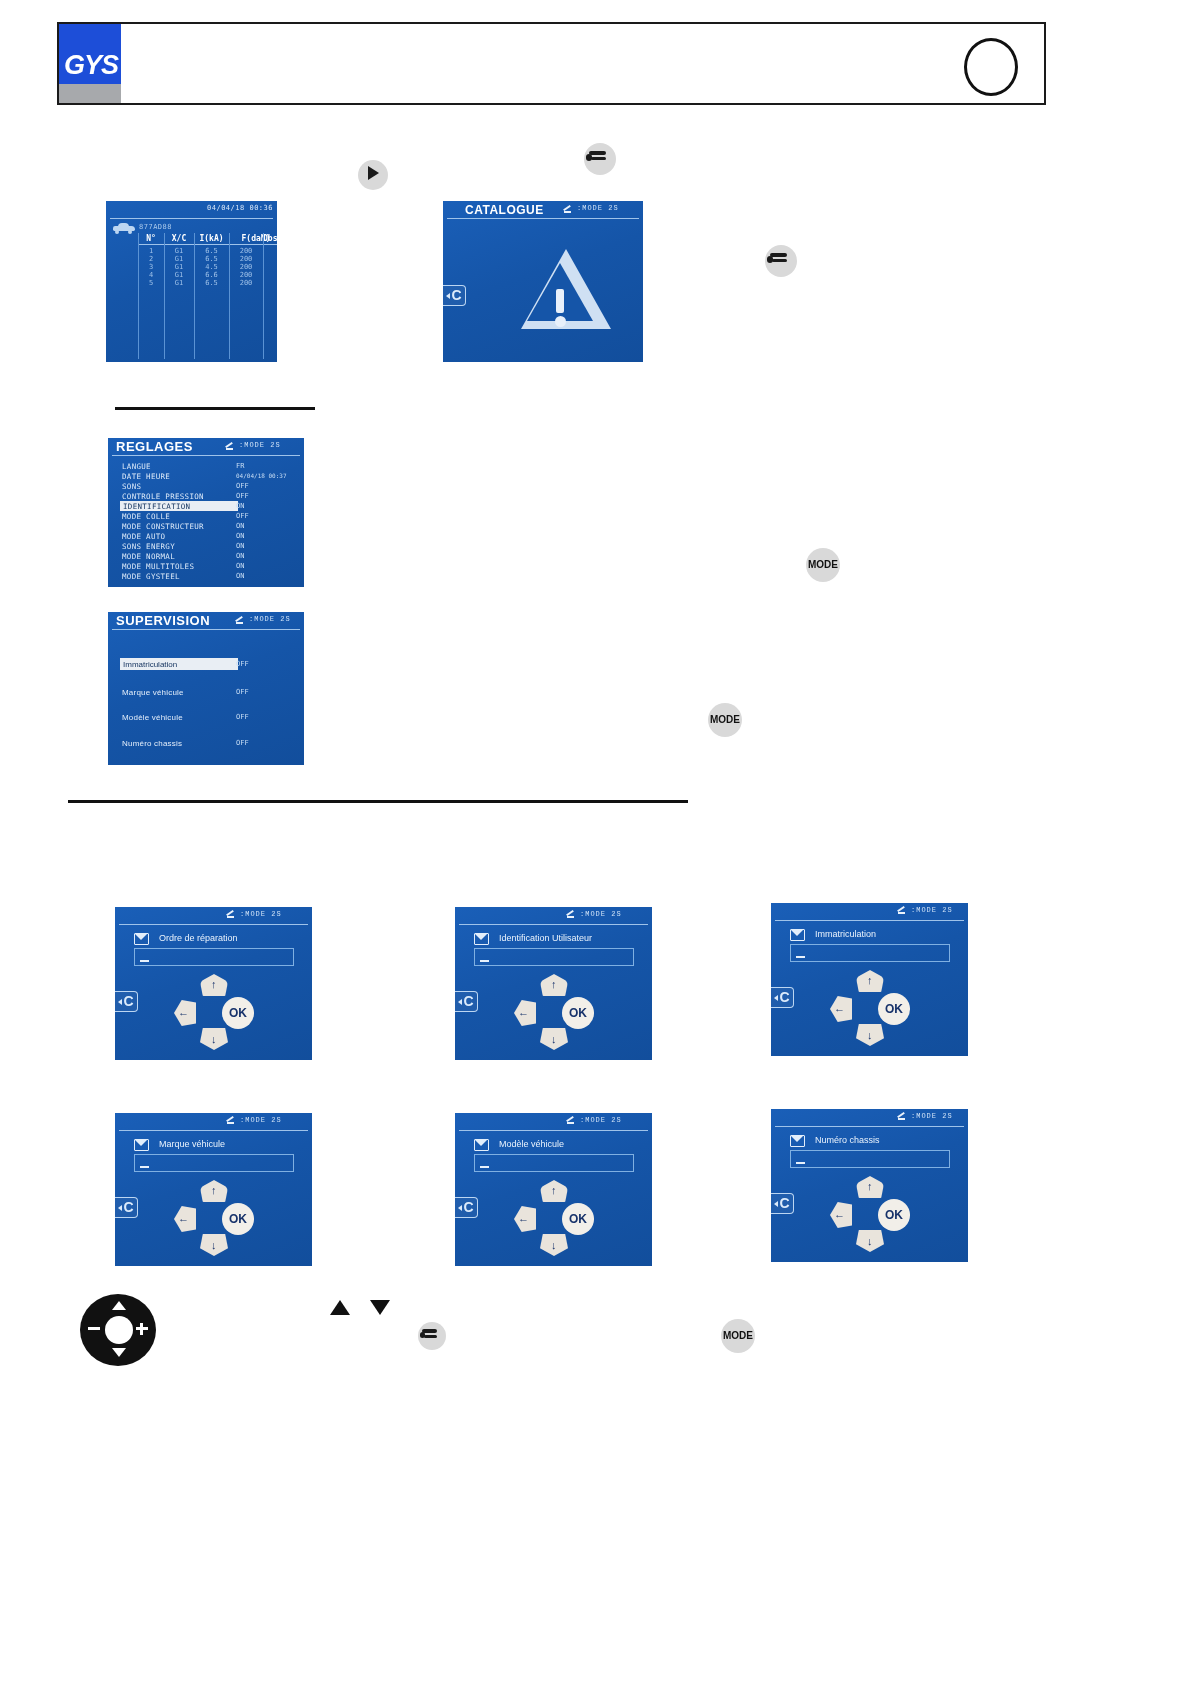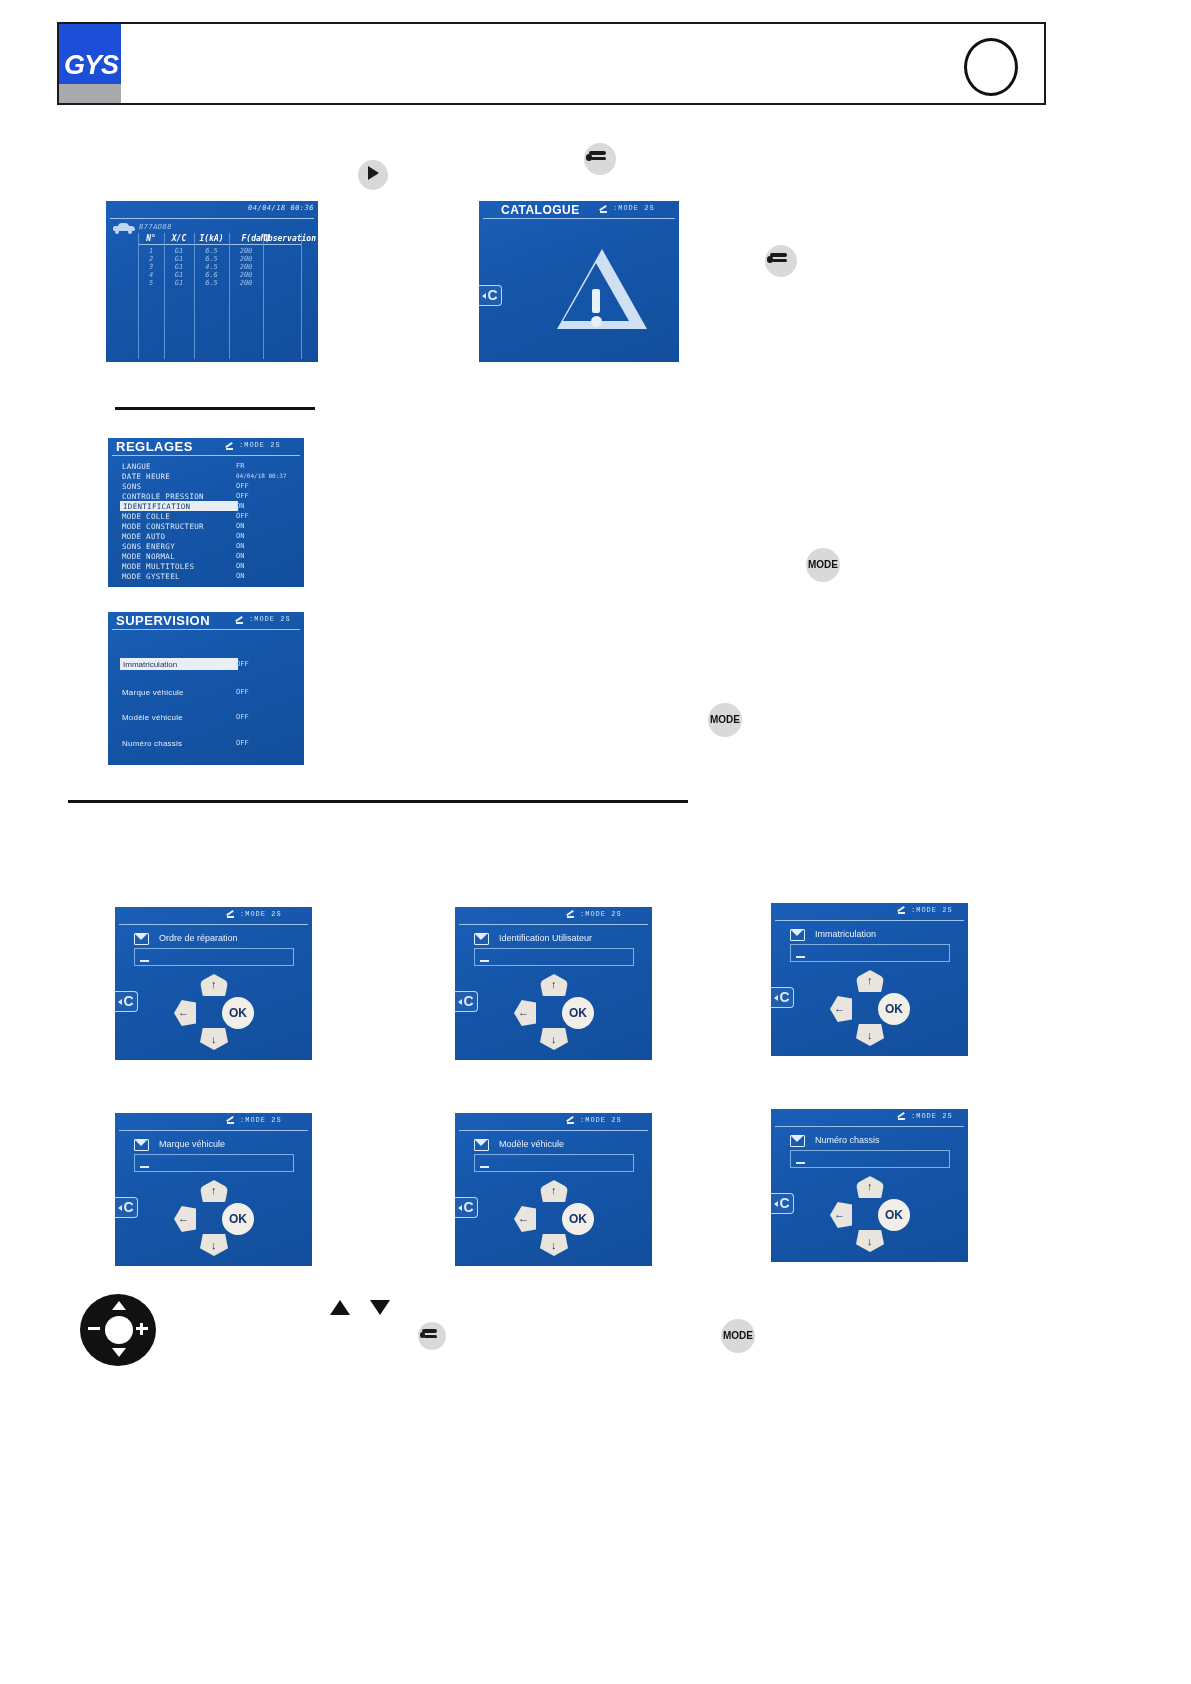--- a/index.html
+++ b/index.html
@@ -16,36 +16,36 @@
   .scr{position:absolute;background:linear-gradient(160deg,#1a5fb8 0%,#1555a8 45%,#124e9c 100%);overflow:hidden;}
   .scr .topbar{position:absolute;left:0;top:0;right:0;height:17px;}
   .scr .topline{position:absolute;left:4px;right:4px;top:17px;height:1px;background:#9fc3ea;}
   .scr .title{position:absolute;left:10px;top:2px;color:#ffffff;font-weight:bold;font-size:13px;letter-spacing:0.5px;}
   .scr .modebadge{position:absolute;top:3px;color:#cfe2f7;font-size:7px;letter-spacing:1px;font-family:Liberation Mono, monospace;}
   .weldicon{display:inline-block;width:9px;height:8px;position:relative;vertical-align:middle;margin-right:2px;}
   .weldicon:before{content:"";position:absolute;left:0;top:1px;width:8px;height:2px;background:#eaf2fb;transform:rotate(-35deg);}
   .weldicon:after{content:"";position:absolute;left:1px;top:5px;width:7px;height:2px;background:#eaf2fb;}
 
   
-  #scr-table{left:106px;top:201px;width:212px;height:161px;font-style:italic;}
+  #scr-table{left:106px;top:201px;width:171px;height:161px;}
   #scr-table .ts{position:absolute;right:4px;top:3px;color:#d7e6f8;font-size:7px;font-family:"DejaVu Sans Mono",monospace;letter-spacing:0.5px;}
   .car-icon{position:absolute;left:7px;top:22px;width:22px;height:10px;}
   .car-icon .body{position:absolute;left:0;top:3px;width:22px;height:5px;background:#bcd6f2;border-radius:3px 5px 2px 2px;}
   .car-icon .roof{position:absolute;left:5px;top:0px;width:11px;height:4px;background:#bcd6f2;border-radius:4px 4px 0 0;}
   .car-icon .w1{position:absolute;left:2px;top:7px;width:4px;height:4px;background:#bcd6f2;border-radius:50%;}
   .car-icon .w2{position:absolute;left:15px;top:7px;width:4px;height:4px;background:#bcd6f2;border-radius:50%;}
   #scr-table .vehid{position:absolute;left:33px;top:22px;color:#a9c9ec;font-size:7px;font-family:"DejaVu Sans Mono",monospace;letter-spacing:0.5px;}
   #scr-table .tbl{position:absolute;left:32px;top:32px;width:164px;height:126px;}
   #scr-table .thead{position:relative;height:11px;border-bottom:1px solid #9fc3ea;}
   #scr-table .th{position:absolute;top:1px;color:#ffffff;font-size:8px;font-weight:bold;font-family:"DejaVu Sans Mono",monospace;text-align:center;}
   #scr-table .vline{position:absolute;top:0;width:1px;background:#5b93d4;}
   #scr-table .cell{position:absolute;color:#9dc0e8;font-size:7px;font-family:"DejaVu Sans Mono",monospace;text-align:center;}
 
   
-  #scr-cat{left:443px;top:201px;width:200px;height:161px;margin-left:36px;}
+  #scr-cat{left:443px;top:201px;width:200px;height:161px;}
   .warn-tri{position:absolute;left:78px;top:48px;width:0;height:0;border-left:45px solid transparent;border-right:45px solid transparent;border-bottom:80px solid #cfe0f3;}
   .warn-tri-in{position:absolute;left:84px;top:62px;width:0;height:0;border-left:33px solid transparent;border-right:33px solid transparent;border-bottom:58px solid #1555a8;}
   .warn-bang{position:absolute;left:113px;top:88px;width:8px;height:24px;background:#e8f0fa;border-radius:2px;}
   .warn-dot{position:absolute;left:112px;top:115px;width:11px;height:11px;background:#e8f0fa;border-radius:50%;}
   .cbtn{position:absolute;width:26px;height:19px;border:1px solid #bcd6f2;border-radius:4px;color:#dcebfb;font-size:14px;font-weight:bold;line-height:18px;text-align:center;background:rgba(255,255,255,0.05);}
   .cbtn .arr{display:inline-block;width:0;height:0;border-top:3px solid transparent;border-bottom:3px solid transparent;border-right:4px solid #dcebfb;vertical-align:middle;margin-right:1px;}
 
   
   #scr-reg{left:108px;top:438px;width:196px;height:149px;}
   #scr-reg .row{position:absolute;left:14px;color:#dbe9f9;font-size:7.5px;font-family:"DejaVu Sans Mono",monospace;letter-spacing:0.3px;white-space:nowrap;}

